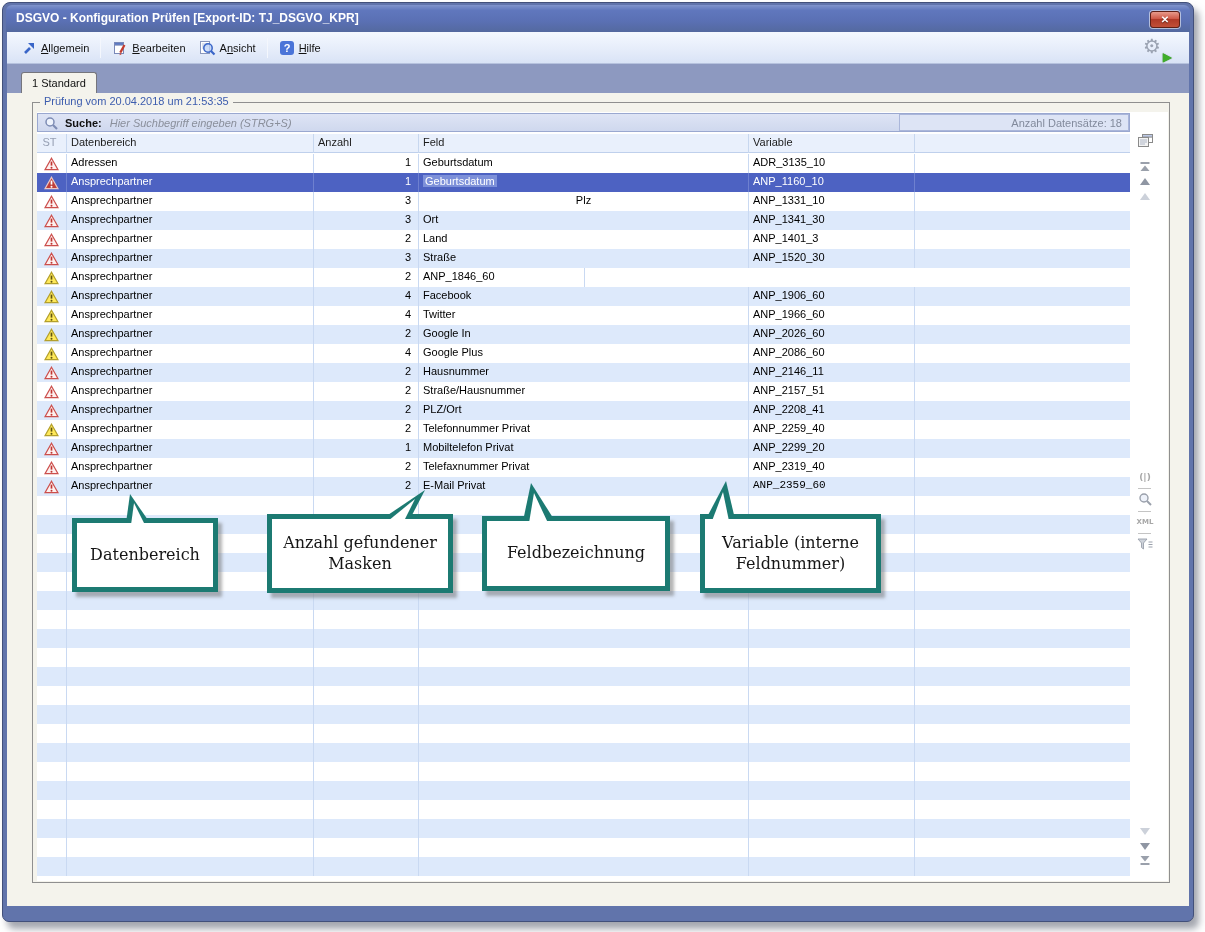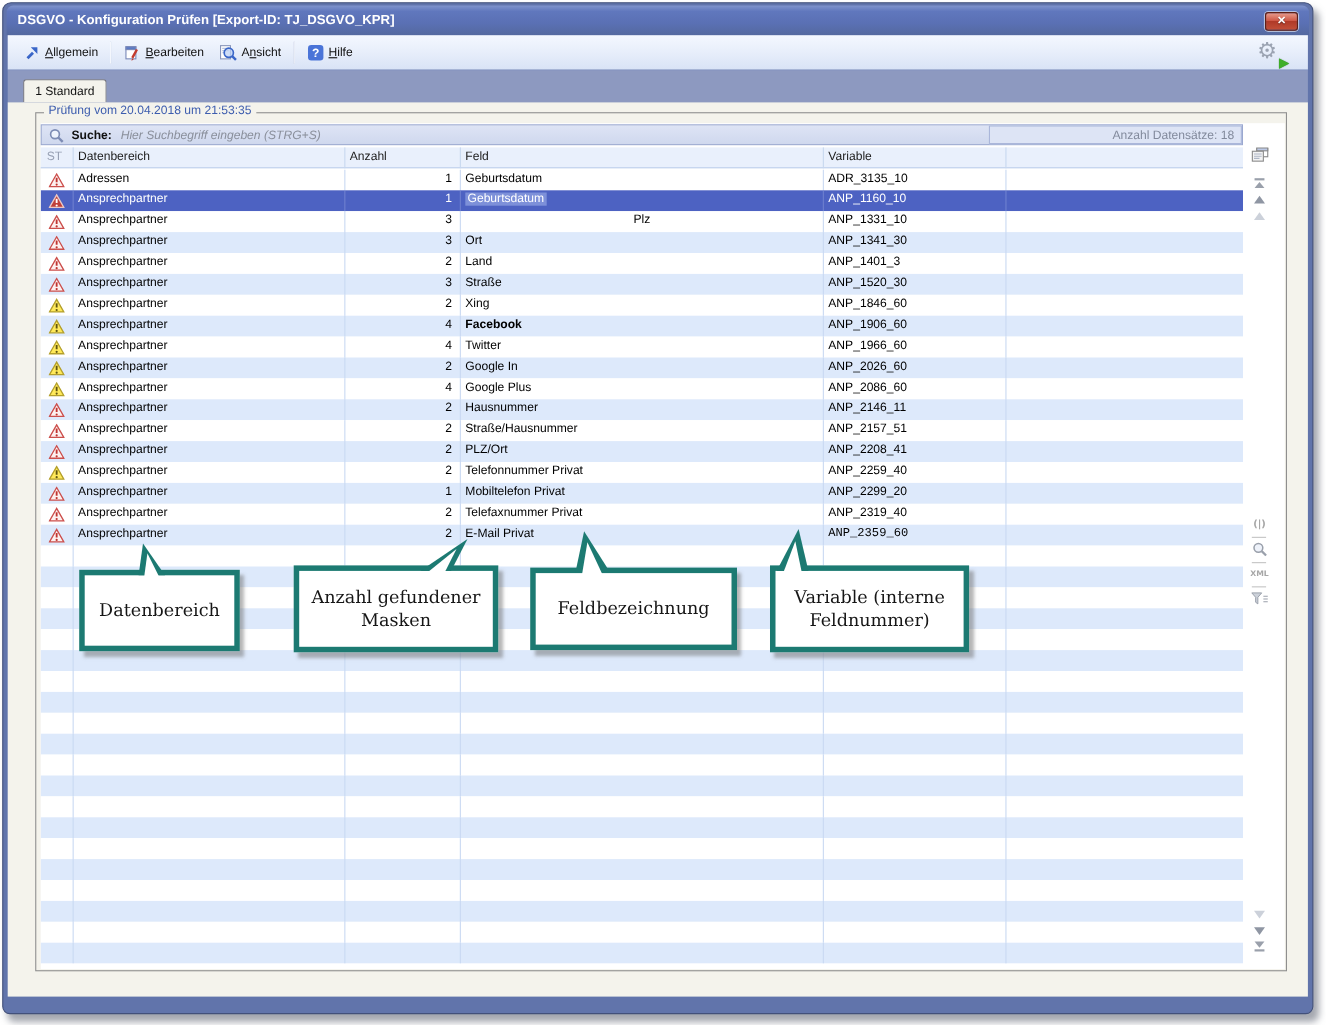--- a/index.html
+++ b/index.html
@@ -278,35 +278,34 @@
               <div class="trow">
                 <div class="c st" style="width: 30px;">
                   <svg width="15" height="14" viewBox="0 0 15 14">
                     <path d="M7.5 1.2 L14 12.6 H1 Z" fill="#ffe95a" stroke="#b4a02c" stroke-width="1.2"></path>
                     <line x1="7.5" y1="4.6" x2="7.5" y2="8.6" stroke="#5f5410" stroke-width="1.7"></line>
                     <circle cx="7.5" cy="10.8" r="1" fill="#5f5410"></circle>
                   </svg>
                 </div>
                 <div class="c" style="width: 247px;">Ansprechpartner</div>
                 <div class="c num" style="width: 105px;">2</div>
-                <div class="c" style="width: 330px;">Xing</div>
                 <div class="c" style="width: 166px;">ANP_1846_60</div>
                 <div class="c last" style="width: 215px;"></div>
               </div>
               <div class="trow stripe">
                 <div class="c st" style="width: 30px;">
                   <svg width="15" height="14" viewBox="0 0 15 14">
                     <path d="M7.5 1.2 L14 12.6 H1 Z" fill="#ffe95a" stroke="#b4a02c" stroke-width="1.2"></path>
                     <line x1="7.5" y1="4.6" x2="7.5" y2="8.6" stroke="#5f5410" stroke-width="1.7"></line>
                     <circle cx="7.5" cy="10.8" r="1" fill="#5f5410"></circle>
                   </svg>
                 </div>
                 <div class="c" style="width: 247px;">Ansprechpartner</div>
                 <div class="c num" style="width: 105px;">4</div>
-                <div class="c" style="width: 330px; font-weight: bold;">Facebook</div>
+                <div class="c" style="width: 330px;">Facebook</div>
                 <div class="c" style="width: 166px;">ANP_1906_60</div>
                 <div class="c last" style="width: 215px;"></div>
               </div>
               <div class="trow">
                 <div class="c st" style="width: 30px;">
                   <svg width="15" height="14" viewBox="0 0 15 14">
                     <path d="M7.5 1.2 L14 12.6 H1 Z" fill="#ffe95a" stroke="#b4a02c" stroke-width="1.2"></path>
                     <line x1="7.5" y1="4.6" x2="7.5" y2="8.6" stroke="#5f5410" stroke-width="1.7"></line>
                     <circle cx="7.5" cy="10.8" r="1" fill="#5f5410"></circle>
                   </svg>

